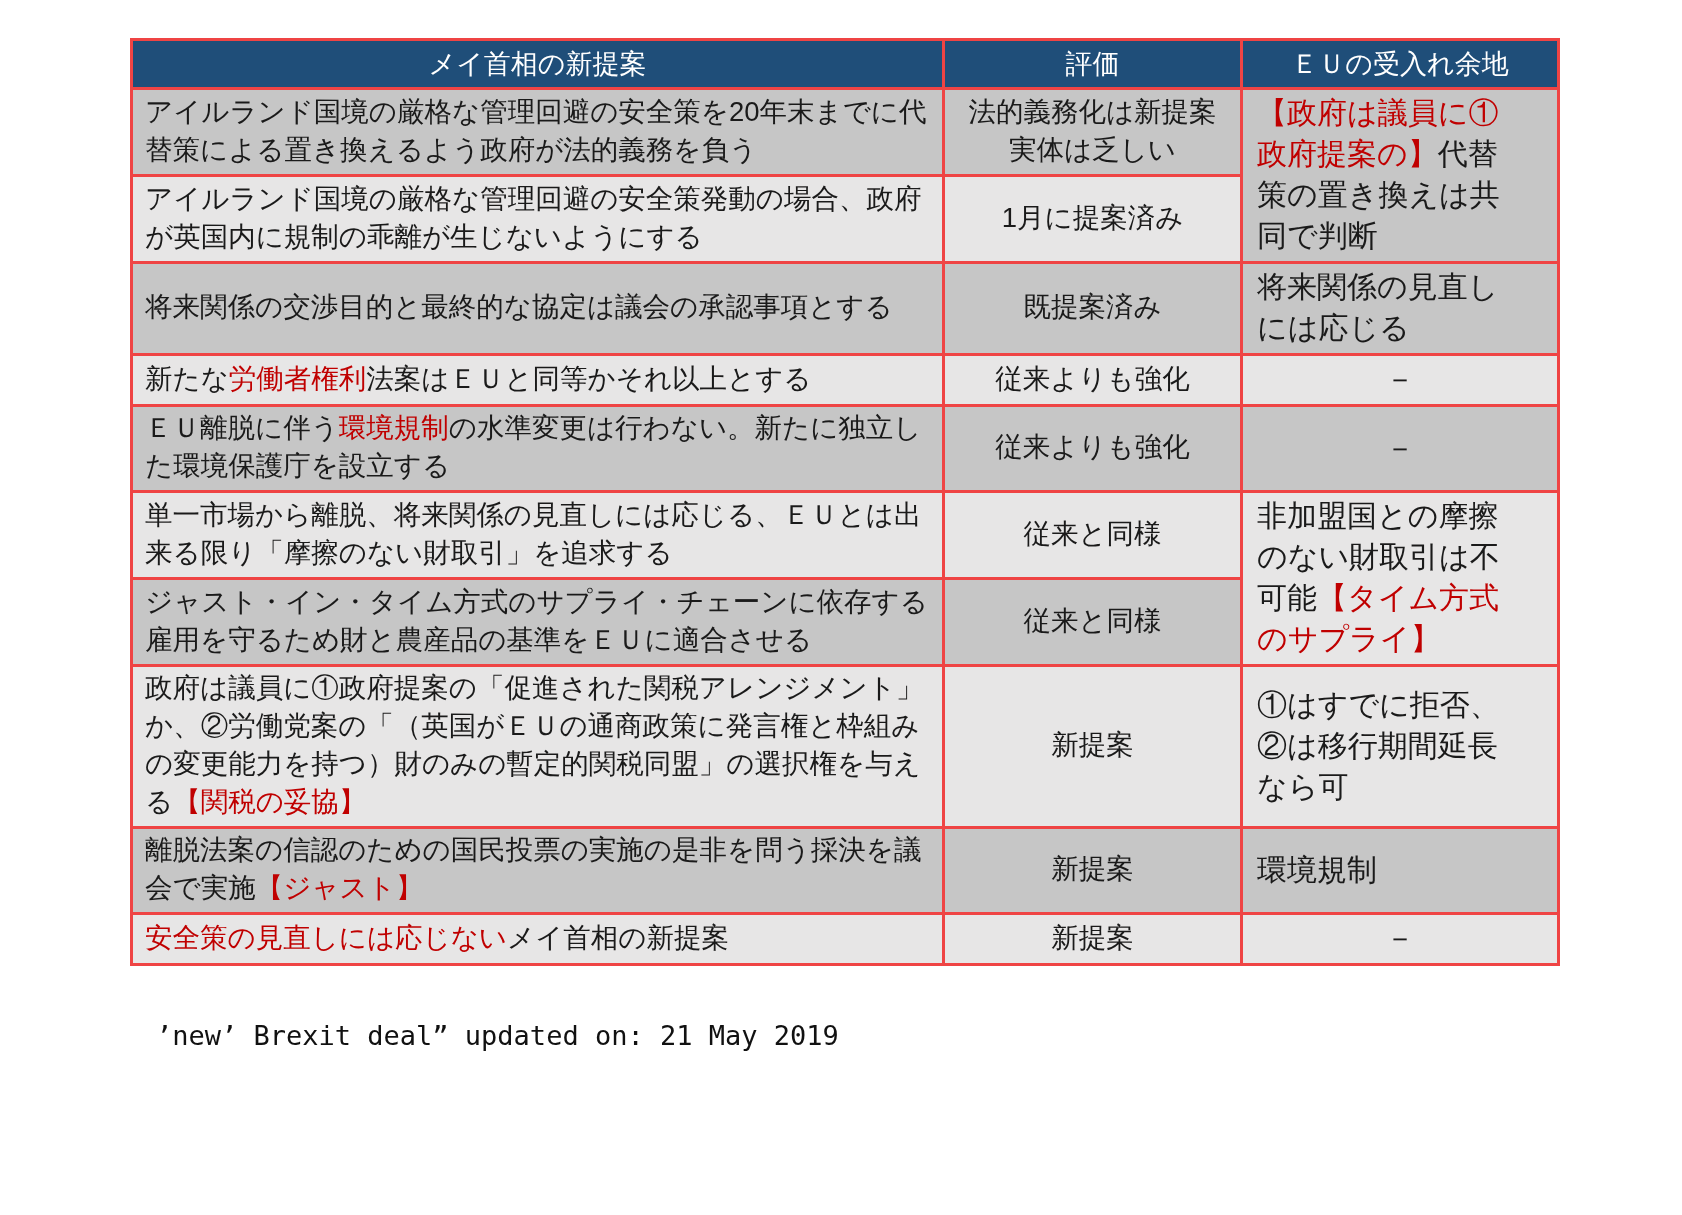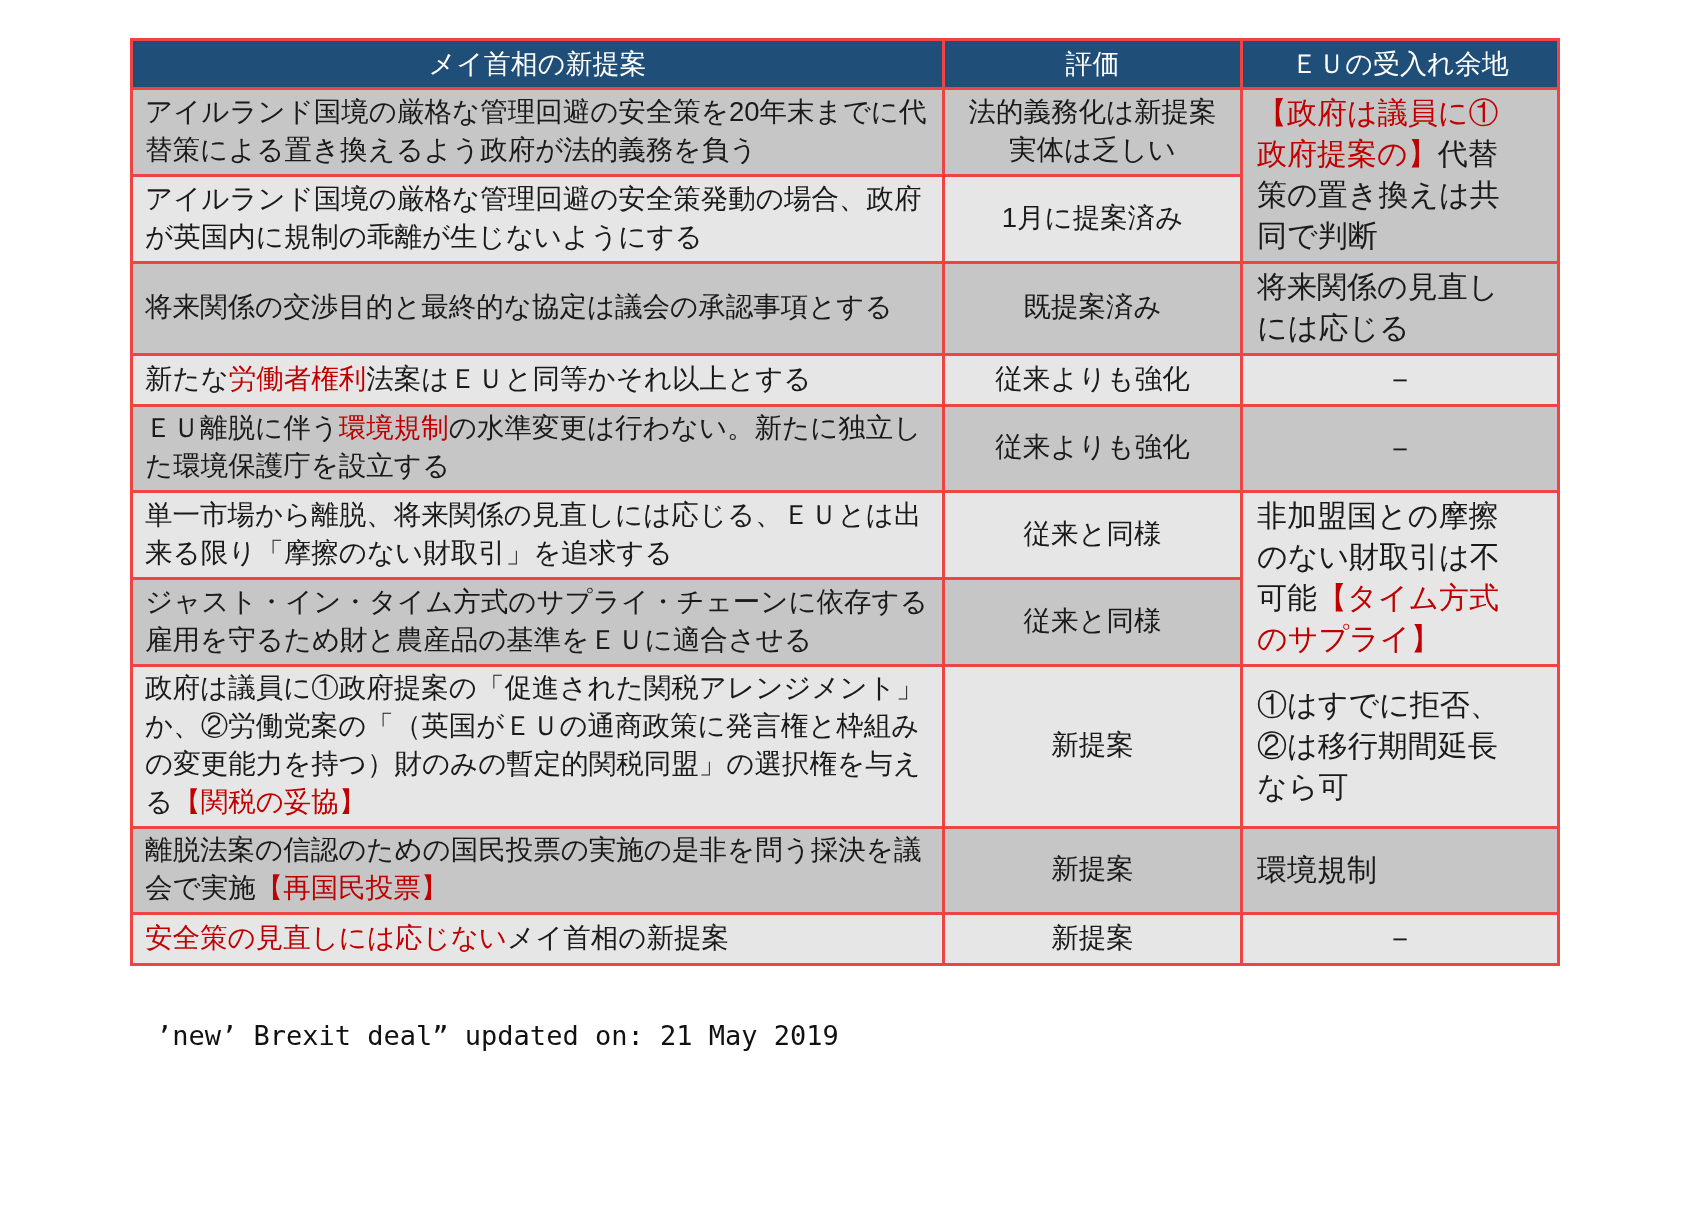--- a/index.html
+++ b/index.html
@@ -129,21 +129,21 @@
         <tr>
           <td class="proposal dark"><span>ジャスト・イン・タイム方式のサプライ・チェーンに依存する雇用を守るため財と農産品の基準をＥＵに適合させる</span></td>
           <td class="evaluation dark">従来と同様</td>
         </tr>
         <tr>
           <td class="proposal light"><span>政府は議員に①政府提案の「促進された関税アレンジメント」か、②労働党案の「（英国がＥＵの通商政策に発言権と枠組みの変更能力を持つ）財のみの暫定的関税同盟」の選択権を与える</span><span class="red">【関税の妥協】</span></td>
           <td class="evaluation light">新提案</td>
           <td class="acceptance light"><span>①はすでに拒否、②は移行期間延長なら可</span></td>
         </tr>
         <tr>
-          <td class="proposal dark"><span>離脱法案の信認のための国民投票の実施の是非を問う採決を議会で実施</span><span class="red">【再国民投票】</span></td>
+          <td class="proposal dark"><span>離脱法案の信認のための国民投票の実施の是非を問う採決を議会で実施</span><span class="red">【ジャスト】</span></td>
           <td class="evaluation dark">新提案</td>
           <td class="acceptance dark"><span>環境規制</span></td>
         </tr>
         <tr>
           <td class="proposal light"><span class="red">安全策の見直しには応じない</span><span>メイ首相の新提案</span></td>
           <td class="evaluation light">新提案</td>
           <td class="acceptance light center"><span>－</span></td>
         </tr>
       </tbody>
   </table>

